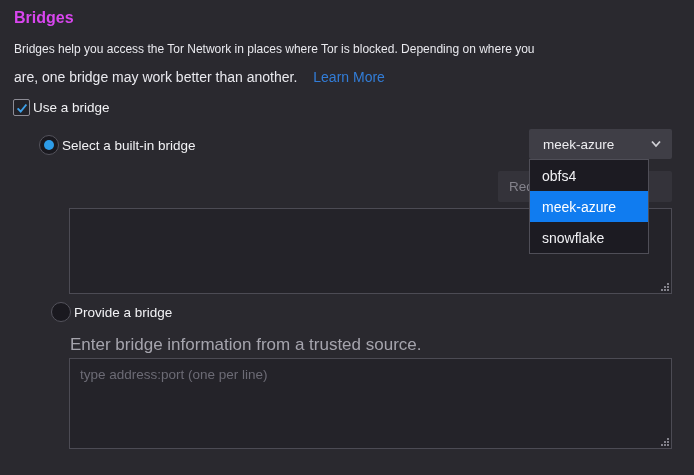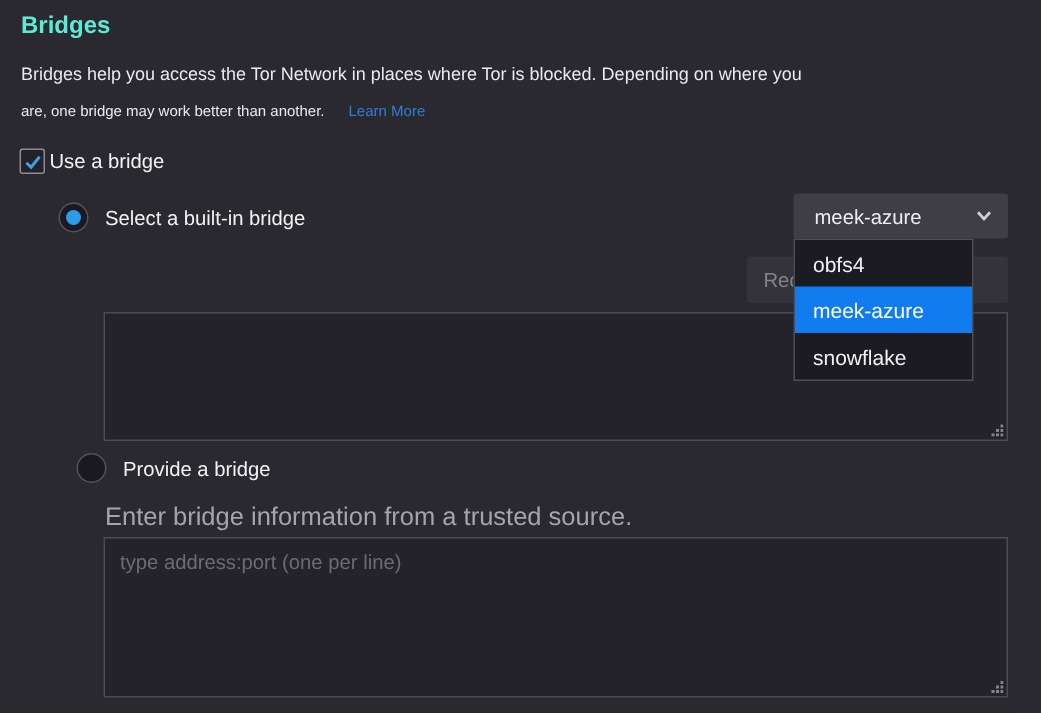--- a/index.html
+++ b/index.html
@@ -7,47 +7,47 @@
   .page {
     position: relative;
     width: 694px; height: 475px;
     background: #2a292f;
     font-family: "Liberation Sans", sans-serif;
     color: #f4f4f7;
     overflow: hidden;
   }
   .page-title {
     position: absolute; left: 14px; top: 9px;
-    font-size: 16px; font-weight: 700; color: #5eead4;
+    font-size: 16px; font-weight: 700; color: #d946ef;
   }
   .desc-line1 {
     position: absolute; left: 14px; top: 42px;
     font-size: 12px; color: #e9e9ee; white-space: nowrap;
   }
   .desc-line2-row {
     position: absolute; left: 14px; top: 69px;
     display: flex; align-items: baseline; gap: 16px;
-    font-size: 10px; color: #e9e9ee; white-space: nowrap;
+    font-size: 14px; color: #e9e9ee; white-space: nowrap;
   }
   .link { color: #327dd8; text-decoration: none; cursor: pointer; text-align: right; }
 
   .check-row {
     position: absolute; left: 13px; top: 99px;
     display: flex; align-items: center; gap: 3px;
   }
   .checkbox {
     width: 17px; height: 17px;
     border: 1px solid #8d8c95; border-radius: 2px;
     background: #232228;
     display: flex; align-items: center; justify-content: center;
     cursor: pointer;
   }
   .label { font-size: 13.5px; color: #f2f2f5; }
 
-  .radio-row { position: absolute; display: flex; align-items: center; gap: 11px; }
+  .radio-row { position: absolute; display: flex; align-items: center; gap: 3px; }
   .radio-row.r1 { left: 39px; top: 135px; }
   .radio-row.r2 { left: 39px; top: 172px; }
   .radio-row.r3 { left: 39px; top: 302px; margin-left: 12px; }
   .radio {
     width: 20px; height: 20px; border-radius: 50%;
     border: 1px solid #54535c; background: #1a191f;
     display: flex; align-items: center; justify-content: center;
     cursor: pointer; flex: none;
   }
   .radio .dot { width: 10px; height: 10px; border-radius: 50%; background: #2d9ce8; display: none; }
@@ -90,21 +90,21 @@
     cursor: default; z-index: 1;
   }
 
   .box {
     position: absolute; left: 69px;
     width: 603px;
     background: #242329;
     border: 1px solid #4c4b54;
   }
   .box.t1 { top: 208px; height: 86px; }
-  .box.t2 { top: 358px; height: 107px; }
+  .box.t2 { top: 358px; height: 91px; }
   .box textarea {
     width: 100%; height: 100%;
     background: transparent; border: none; outline: none; resize: none;
     font-family: "Liberation Sans", sans-serif;
     font-size: 13.5px; color: #e9e9ee;
     padding: 8px 10px;
   }
   .box textarea::placeholder { color: #6c6b75; opacity: 1; }
   .grip {
     position: absolute; right: 2px; bottom: 2px;

